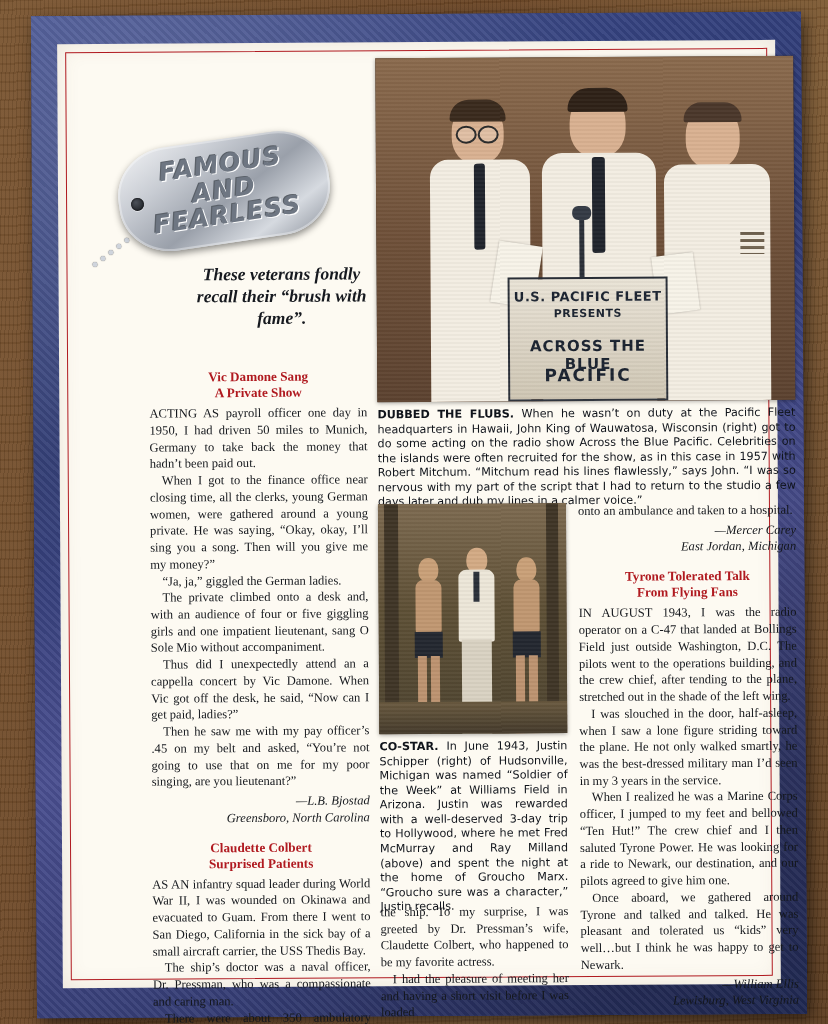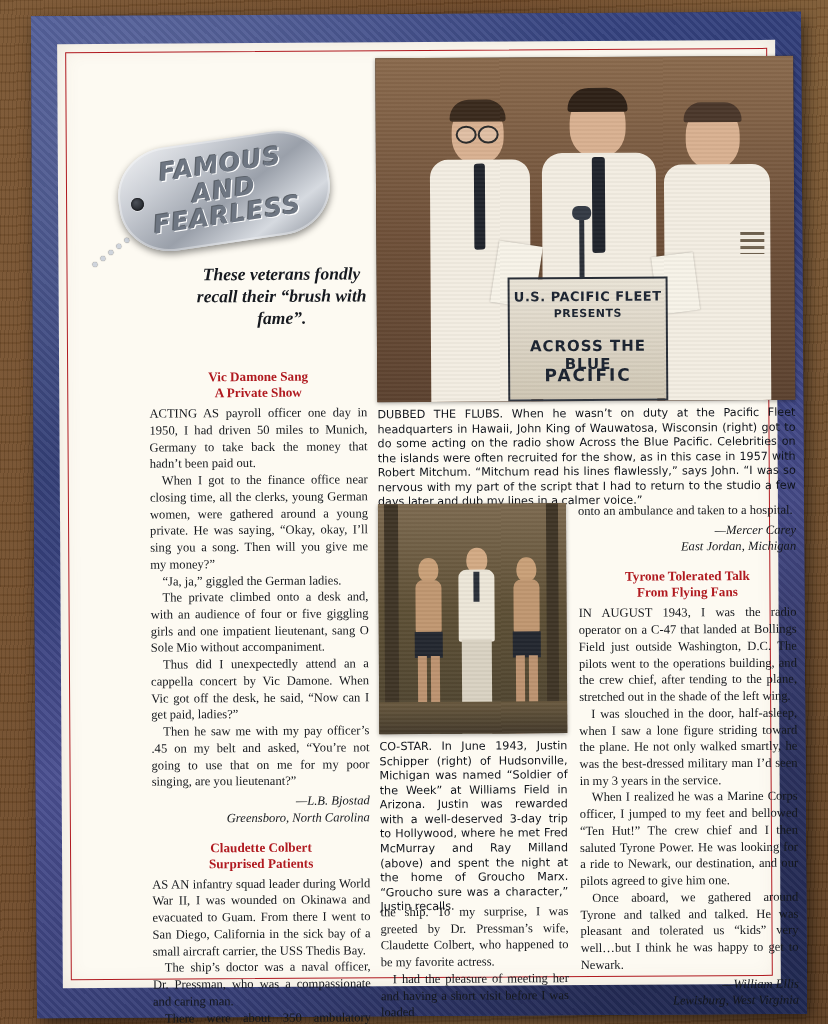--- a/index.html
+++ b/index.html
@@ -141,21 +141,21 @@
   }
   .mic { position:absolute; left:203px; bottom:118px; width:5px; height:66px; background:#2b3038; }
   .mic::before{content:"";position:absolute;left:-7px;top:-11px;width:19px;height:14px;border-radius:6px;background:#343a44;}
   .paper-sheet { position:absolute; background:#f7f3e8; box-shadow:0 0 2px rgba(0,0,0,0.3); }
 
   .cap {
     font-family: "DejaVu Sans", sans-serif;
     font-size: 11.2px; line-height: 1.3; color: #10141b;
     text-align: justify;
   }
-  .cap b { font-weight: normal; }
+  .cap b { font-weight: bold; }
   .capTop { position: absolute; left: 300px; top: 352px; width: 418px; }
 
   
   .photoMid {
     position: absolute; left: 300px; top: 448px; width: 188px; height: 230px;
     background:#5d4a36; overflow:hidden; box-shadow:0 1px 4px rgba(0,0,0,0.35);
   }
   .mid-bg { position:absolute; inset:0; background:linear-gradient(180deg,#7d6a50 0%,#5e5036 45%,#4d4330 100%); }
   .trunk { position:absolute; background:#3f3526; }
   .capMid { position: absolute; left: 300px; top: 684px; width: 188px; }

